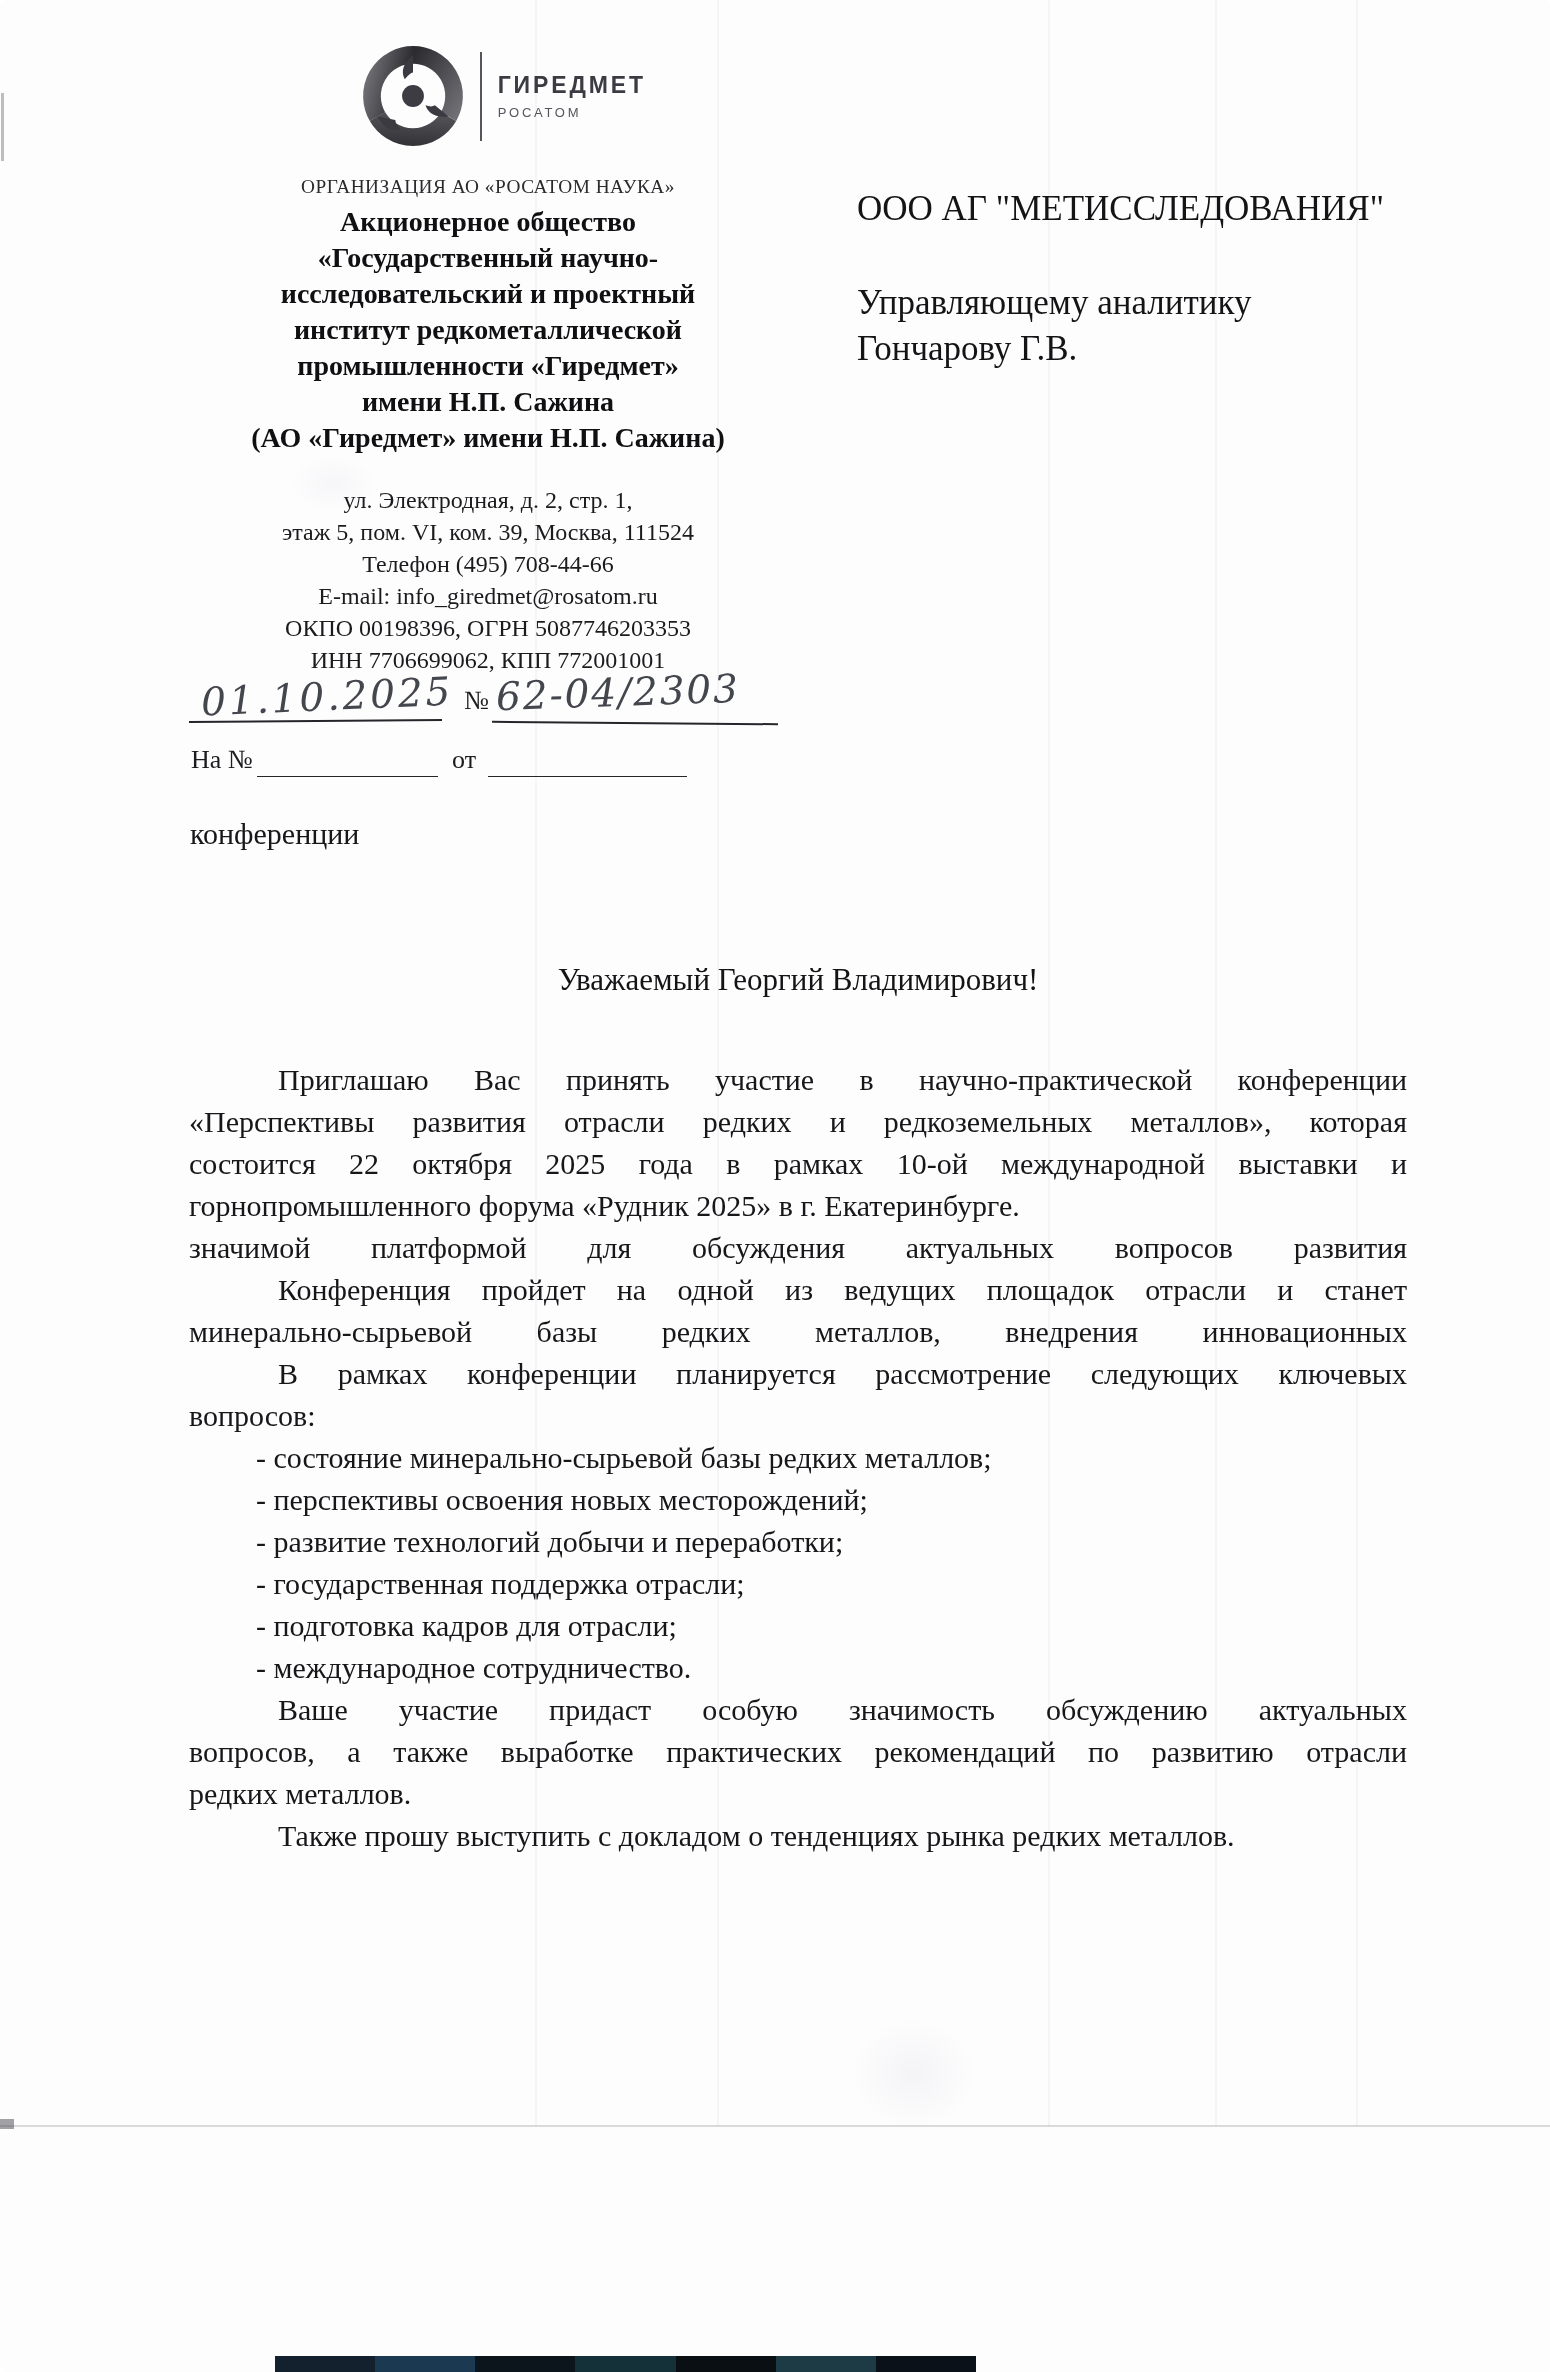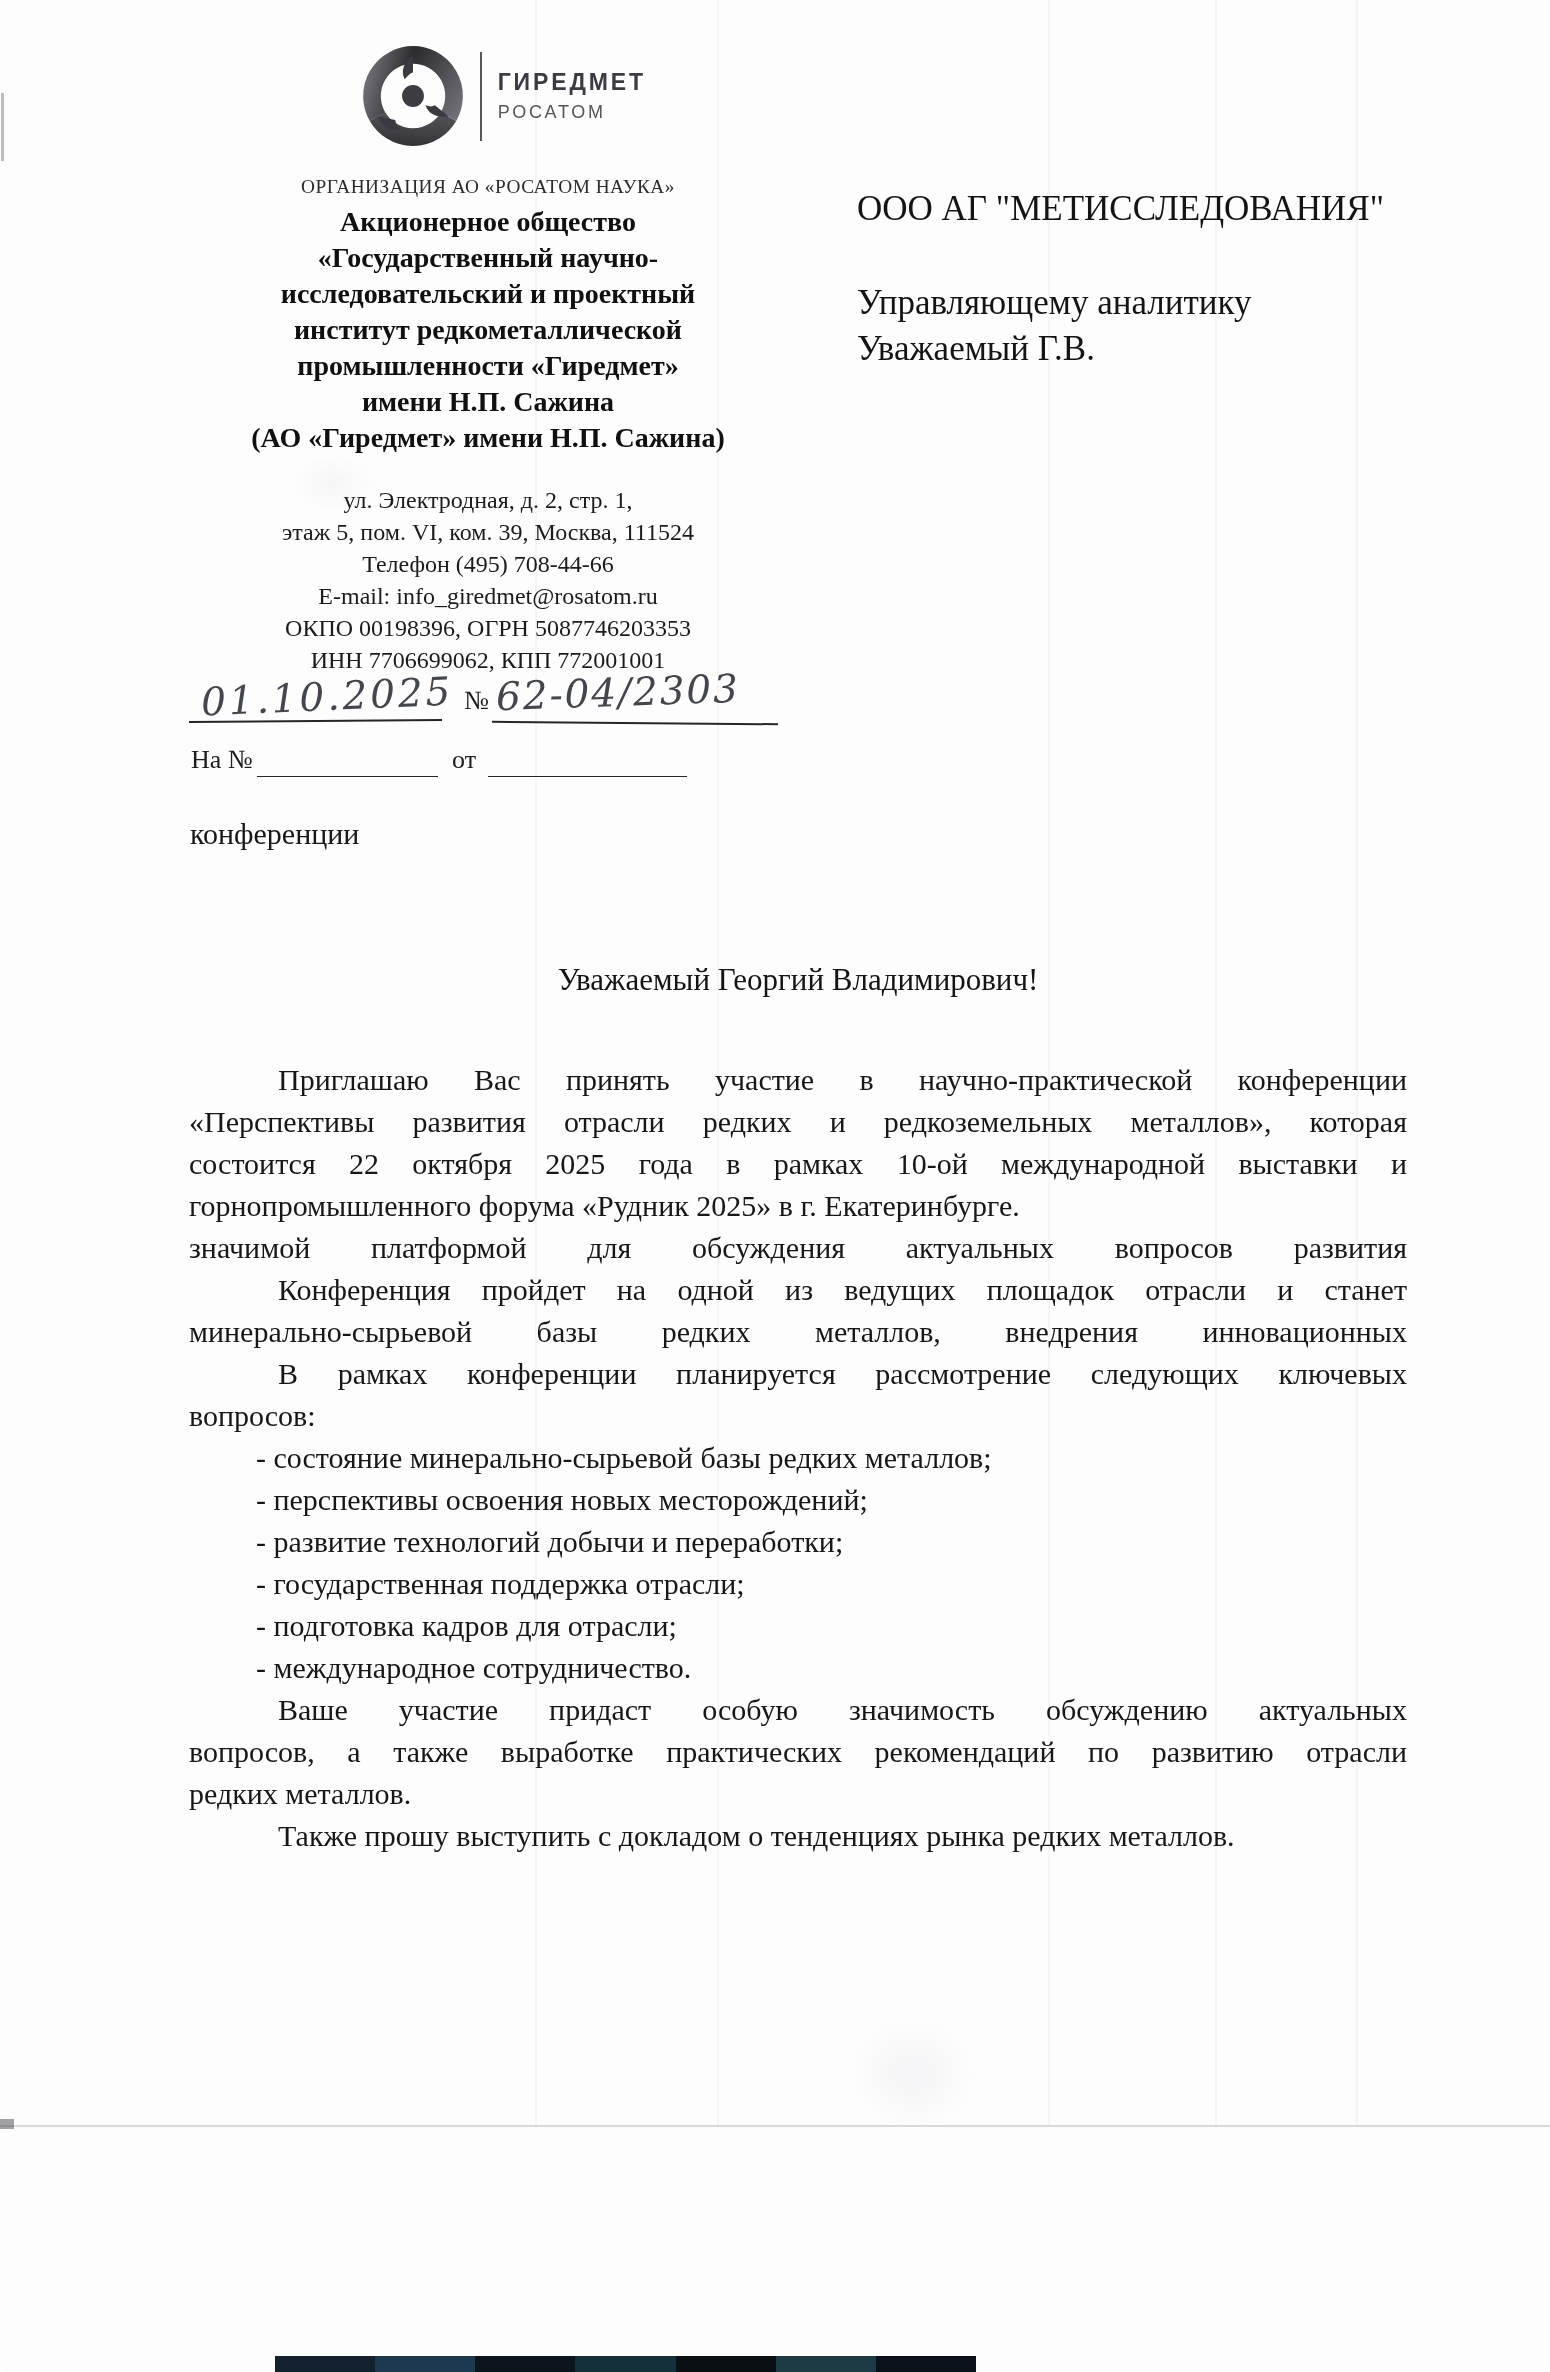--- a/index.html
+++ b/index.html
@@ -19,21 +19,21 @@
   .smudge1{position:absolute;left:850px;top:2018px;width:126px;height:111px;background:radial-gradient(ellipse at center,rgba(120,120,135,.07),rgba(120,120,135,0) 70%);}
   .smudge2{position:absolute;left:290px;top:454px;width:87px;height:58px;background:radial-gradient(ellipse at center,rgba(120,120,135,.05),rgba(120,120,135,0) 70%);}
   .bottom-bar{position:absolute;left:275px;top:2356px;width:701px;height:16.4px;display:flex;}
   .bottom-bar > div{flex:1;height:100%;}
   
   .logo-row{position:absolute;left:361px;top:42px;height:108px;display:flex;align-items:center;}
   .logo-svg{width:104px;height:104px;}
   .logo-divider{width:1.9px;height:89px;background:#55555c;margin-left:15.4px;}
   .logo-text{margin-left:15.4px;font-family:"Liberation Sans","DejaVu Sans",sans-serif;}
   .brand-name{font-size:23px;font-weight:600;letter-spacing:2.9px;color:#3b3b43;}
-  .brand-group{font-size:18px;font-weight:400;letter-spacing:2.9px;color:#55555c;margin-top:6.8px;}
+  .brand-group{font-size:13px;font-weight:400;letter-spacing:2.9px;color:#55555c;margin-top:6.8px;}
   .org-block{position:absolute;left:174px;top:176px;width:628px;text-align:center;}
   .org-super{font-size:19.3px;color:#2b2b2e;letter-spacing:0.5px;white-space:nowrap;}
   .org-lines{margin-top:5.8px;}
   .org-line{font-size:28px;font-weight:bold;line-height:36px;color:#101012;white-space:nowrap;}
   .addr-block{position:absolute;left:174px;top:484px;width:628px;text-align:center;}
   .addr-line{font-size:24px;line-height:32px;color:#1b1b1e;white-space:nowrap;}
   
   .recipient{position:absolute;left:857px;top:189px;}
   .recipient-company{font-size:35px;color:#141416;white-space:nowrap;}
   .recipient-position{font-size:35px;color:#141416;margin-top:54px;white-space:nowrap;}
@@ -131,21 +131,21 @@
       <div class="addr-line">этаж 5, пом. VI, ком. 39, Москва, 111524</div>
       <div class="addr-line">Телефон (495) 708-44-66</div>
       <div class="addr-line">E-mail: info_giredmet@rosatom.ru</div>
       <div class="addr-line">ОКПО 00198396, ОГРН 5087746203353</div>
       <div class="addr-line">ИНН 7706699062, КПП 772001001</div>
     </div>
 
   <div class="recipient">
     <div class="recipient-company">ООО АГ "МЕТИССЛЕДОВАНИЯ"</div>
     <div class="recipient-position">Управляющему аналитику</div>
-    <div class="recipient-name">Уважаемый Г.В.</div>
+    <div class="recipient-name">Гончарову Г.В.</div>
   </div>
 
   <span class="hw hw-date">01.10.2025</span>
   <div class="rule rule-date"></div>
   <span class="lbl lbl-no">№</span>
   <span class="hw hw-number">62-04/2303</span>
   <div class="rule rule-number"></div>
 
   <span class="lbl lbl-nano">На №</span>
   <div class="rule rule-reply"></div>

